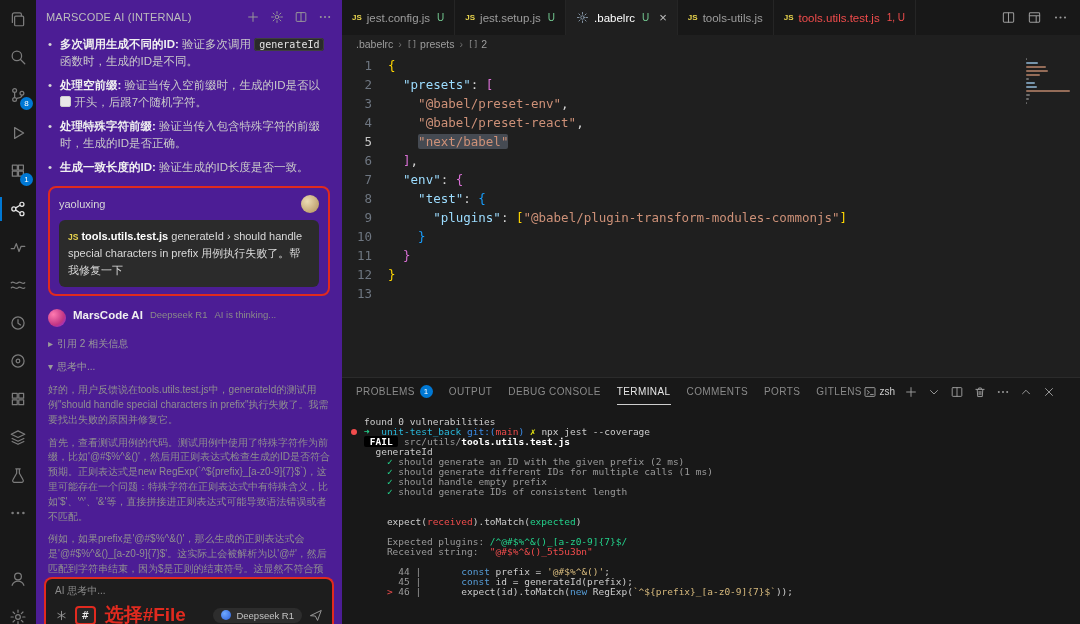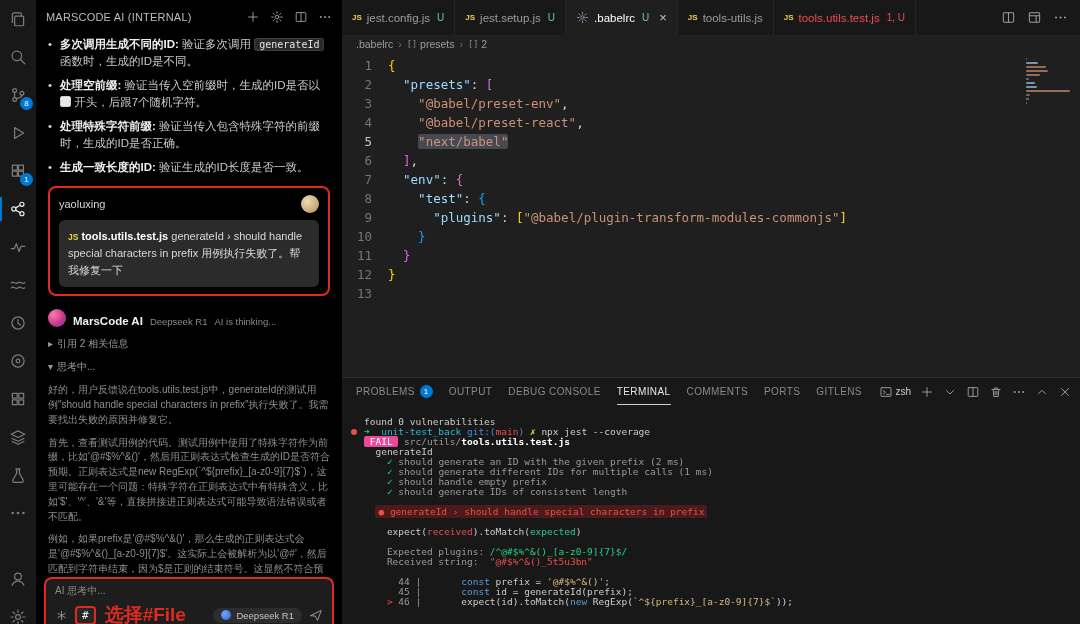--- a/index.html
+++ b/index.html
@@ -12,21 +12,21 @@
                border-right:1px solid #2b2b2b;display:flex;flex-direction:column;justify-content:space-between;}
   .ab-top,.ab-bottom{display:flex;flex-direction:column;width:100%}
   .ab-bottom{transform:translateY(12px)}
   .ab-item{position:relative;width:36px;height:38px;display:flex;align-items:center;justify-content:center;color:#7c7c7c;cursor:pointer}
   .ab-item.active{color:#e7e7e7}
   .ab-item.active::before{content:"";position:absolute;left:0;top:7px;bottom:7px;width:2px;background:#0078d4}
   .ab-badge{position:absolute;right:3px;bottom:4px;min-width:13px;height:13px;border-radius:7px;background:#0078d4;
             color:#fff;font-size:8px;line-height:13px;text-align:center;padding:0 2px;box-sizing:border-box}
 
   
-  .sidebar{position:absolute;left:36px;top:0;bottom:0;width:306px;background:#000000;border-right:7px solid #8b5cf6}
+  .sidebar{position:absolute;left:36px;top:0;bottom:0;width:306px;background:#4c1d95;border-right:7px solid #8b5cf6}
   .sb-header{height:34px;display:flex;align-items:center;padding:0 10px;}
   .sb-title{font-size:11px;color:#bdbdbd;flex:1;white-space:nowrap;letter-spacing:.2px}
   .sb-actions{display:flex;gap:10px;color:#9a9a9a}
   .sb-content{position:absolute;top:34px;left:0;right:0;bottom:50px;padding:0 12px;overflow:hidden}
 
   .bullets{list-style:none;margin:2px 0 0;padding:0;font-size:11.5px;line-height:1.48;color:#c9c9c9}
   .bullets li{margin-bottom:7px;padding-left:12px;position:relative}
   .bullets .blt{position:absolute;left:0;color:#d8d8d8}
   .bullets b{color:#f0f0f0}
   .inline-code{font-family:"DejaVu Sans Mono",monospace;font-size:10px;background:#2a2a2a;border:1px solid #3f3f3f;
@@ -34,21 +34,21 @@
   .sq{display:inline-block;width:9px;height:9px;border:1px solid #cfcfcf;border-radius:2px;background:#e8e8e8;vertical-align:-1px}
 
   .anno-box{border:2px solid #e12a1f;border-radius:8px}
   .user-card{margin:10px 0 13px;padding:7px 9px;}
   .uc-head{display:flex;justify-content:space-between;align-items:center;gap:7px;font-size:11px;color:#d6d6d6;margin-bottom:7px}
   .avatar{width:18px;height:18px;border-radius:50%;background:radial-gradient(circle at 35% 35%,#ecdcb4,#b08d57)}
   .uc-bubble{background:#2b2b2b;border-radius:6px;padding:8px 9px;font-size:11px;line-height:1.55;color:#d9d9d9}
   .chip .jsico{color:#e8d44d;font-weight:bold;font-size:8.5px;margin-right:3px}
   .chip b{color:#fff}
 
-  .ai-head{display:flex;align-items:flex-end;gap:7px;margin:4px 0 10px}
+  .ai-head{display:flex;align-items:flex-start;gap:7px;margin:4px 0 10px}
   .ai-avatar{width:18px;height:18px;border-radius:50%;background:radial-gradient(circle at 30% 30%,#ff7ab0,#c13584 60%,#7b2ff7)}
   .ai-name{font-size:11.5px;font-weight:bold;color:#f0f0f0}
   .ai-model,.ai-status{font-size:9.5px;color:#8a8a8a}
   .ai-row{font-size:10px;color:#9a9a9a;margin-bottom:9px;cursor:pointer}
   .ai-row .chev{margin-right:4px}
   .ai-paragraphs{font-size:10px;line-height:1.48;color:#8f8f8f}
   .ai-paragraphs p{margin:0 0 8px}
 
   .input-card{position:absolute;left:8px;right:8px;bottom:0;height:47px;border-bottom:none;border-radius:8px 8px 0 0;
               background:#1d1d1d;padding:5px 9px;box-sizing:border-box}
@@ -91,37 +91,37 @@
   .gutter .ln.active{color:#c6c6c6}
   .code{flex:1;padding-top:3px;white-space:pre}
   .code-line{height:19px}
   .ck-key{color:#9cdcfe}.ck-str{color:#ce9178}.ck-b1{color:#ffd700}.ck-b2{color:#da70d6}.ck-b3{color:#179fff}.ck-pln{color:#d4d4d4}
   .hl{background:#454a52;border-radius:2px}
   .minimap{position:absolute;right:6px;top:5px;width:48px}
   .mm-line{height:2px;margin-bottom:2px;border-radius:1px;opacity:.85}
 
   
   .panel{position:absolute;left:0;right:0;bottom:0;height:246px;background:#181818;border-top:1px solid #2b2b2b}
-  .panel-head{height:27px;display:flex;align-items:center;padding:0 8px 0 14px}
+  .panel-head{height:27px;display:flex;align-items:center;padding:0 24px 0 14px}
   .panel-tabs{display:flex;gap:16px;height:100%;align-items:center}
   .ptab{font-size:10px;letter-spacing:.4px;color:#8a8a8a;height:100%;display:flex;align-items:center;gap:5px;cursor:pointer;
         border-bottom:1px solid transparent;box-sizing:border-box}
   .ptab.active{color:#e7e7e7;border-bottom-color:#cecece}
   .pbadge{background:#0078d4;color:#fff;border-radius:8px;font-size:8px;min-width:13px;height:13px;line-height:13px;text-align:center}
   .panel-actions{margin-left:auto;display:flex;align-items:center;gap:9px;color:#9a9a9a}
   .pa-item{display:flex;align-items:center;cursor:pointer}
   .pa-label{font-size:10px;margin-left:2px;color:#cccccc}
 
   .terminal{position:absolute;top:27px;left:0;right:0;bottom:0;padding:12px 0 0 22px;
             font-family:"DejaVu Sans Mono",monospace;font-size:9.5px;line-height:10px;color:#ccc}
   .term-line{height:10px;white-space:pre;position:relative}
   .cmd-dot{position:absolute;left:-13px;top:2px;width:6px;height:6px;border-radius:50%;background:#f14c4c}
   .tm-g{color:#23d18b}.tm-c{color:#29b8db}.tm-b{color:#3b8eea}.tm-r{color:#f14c4c}.tm-y{color:#e5e510}
   .tm-d{color:#9a9a9a}.tm-f{color:#cccccc}.tm-k{color:#569cd6}.tm-s{color:#d7ba7d}.tm-B{color:#fff;font-weight:bold}
-  .tm-F{background:#ec4899;color:#fff;font-weight:normal;border-radius:2px}
+  .tm-F{background:#000000;color:#fff;font-weight:bold;border-radius:2px}
   .tm-rh{color:#f14c4c;background:#4b1b1b;border-radius:2px;padding:1px 3px}
 </style>
 </head>
 <body>
 
 <div class="app">
 
   <nav class="activitybar">
     <div class="ab-top">
         <div class="ab-item">
@@ -510,21 +510,20 @@
       <div class="terminal">
           <div class="term-line"><span class="tm-f">found 0 vulnerabilities</span></div>
           <div class="term-line"><span class="cmd-dot"></span><span class="tm-g">➜  </span><span class="tm-c">unit-test_back </span><span class="tm-b">git:(</span><span class="tm-r">main</span><span class="tm-b">) </span><span class="tm-y">✗ </span><span class="tm-f">npx jest --coverage</span></div>
           <div class="term-line"><span class="tm-F"> FAIL </span><span class="tm-f"> </span><span class="tm-d">src/utils/</span><span class="tm-B">tools.utils.test.js</span></div>
           <div class="term-line"><span class="tm-f">  generateId</span></div>
           <div class="term-line"><span class="tm-f">    </span><span class="tm-g">✓</span><span class="tm-d"> should generate an ID with the given prefix (2 ms)</span></div>
           <div class="term-line"><span class="tm-f">    </span><span class="tm-g">✓</span><span class="tm-d"> should generate different IDs for multiple calls (1 ms)</span></div>
           <div class="term-line"><span class="tm-f">    </span><span class="tm-g">✓</span><span class="tm-d"> should handle empty prefix</span></div>
           <div class="term-line"><span class="tm-f">    </span><span class="tm-g">✓</span><span class="tm-d"> should generate IDs of consistent length</span></div>
           <div class="term-line"></div>
-          <div class="term-line"><span class="tm-f">  </span><span class="tm-rh">● generateId › should handle special characters in prefix</span></div>
           <div class="term-line"></div>
           <div class="term-line"><span class="tm-f">    expect(</span><span class="tm-r">received</span><span class="tm-f">).toMatch(</span><span class="tm-g">expected</span><span class="tm-f">)</span></div>
           <div class="term-line"></div>
           <div class="term-line"><span class="tm-d">    Expected plugins: </span><span class="tm-g">/^@#$%^&amp;()_[a-z0-9]{7}$/</span></div>
           <div class="term-line"><span class="tm-d">    Received string:  </span><span class="tm-r">"@#$%^&amp;()_5t5u3bn"</span></div>
           <div class="term-line"></div>
           <div class="term-line"><span class="tm-d">      44 |</span><span class="tm-f">       </span><span class="tm-k">const</span><span class="tm-f"> prefix = </span><span class="tm-s">'@#$%^&amp;()'</span><span class="tm-f">;</span></div>
           <div class="term-line"><span class="tm-d">      45 |</span><span class="tm-f">       </span><span class="tm-k">const</span><span class="tm-f"> id = generateId(prefix);</span></div>
           <div class="term-line"><span class="tm-r">    &gt; </span><span class="tm-d">46 |</span><span class="tm-f">       expect(id).toMatch(</span><span class="tm-k">new</span><span class="tm-f"> RegExp(</span><span class="tm-s">`^${prefix}_[a-z0-9]{7}$`</span><span class="tm-f">));</span></div>
         </div>

